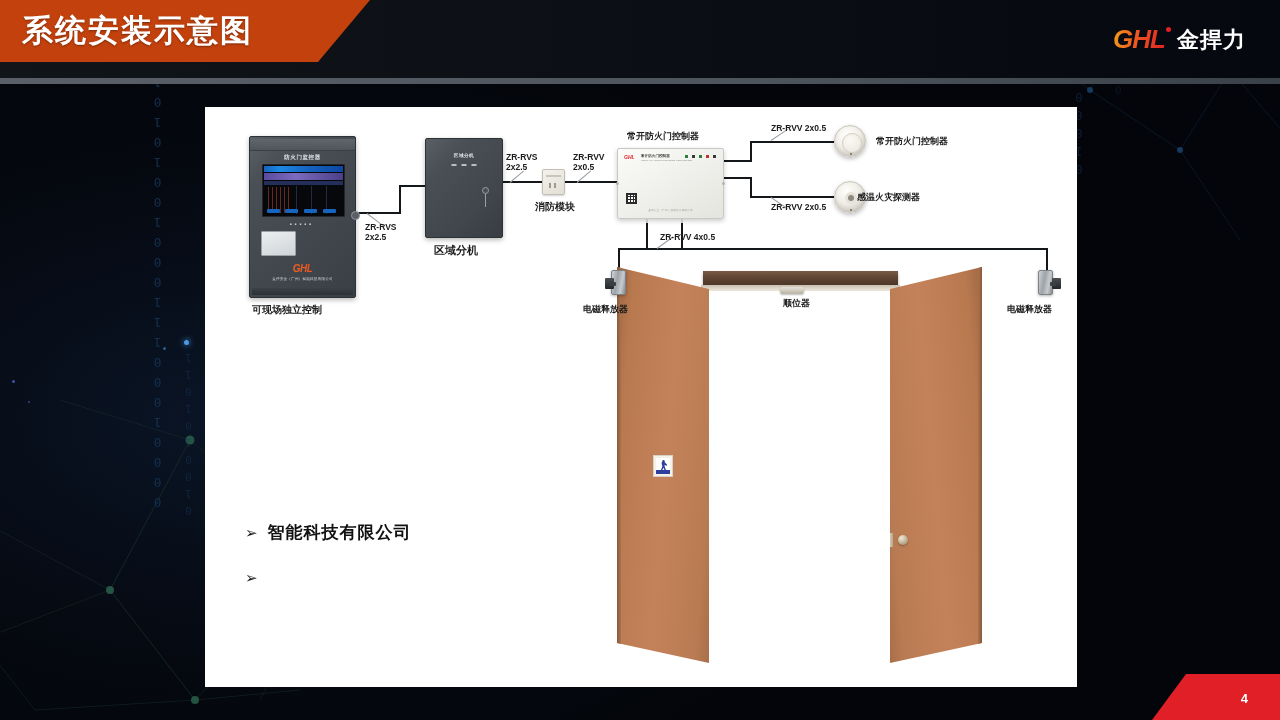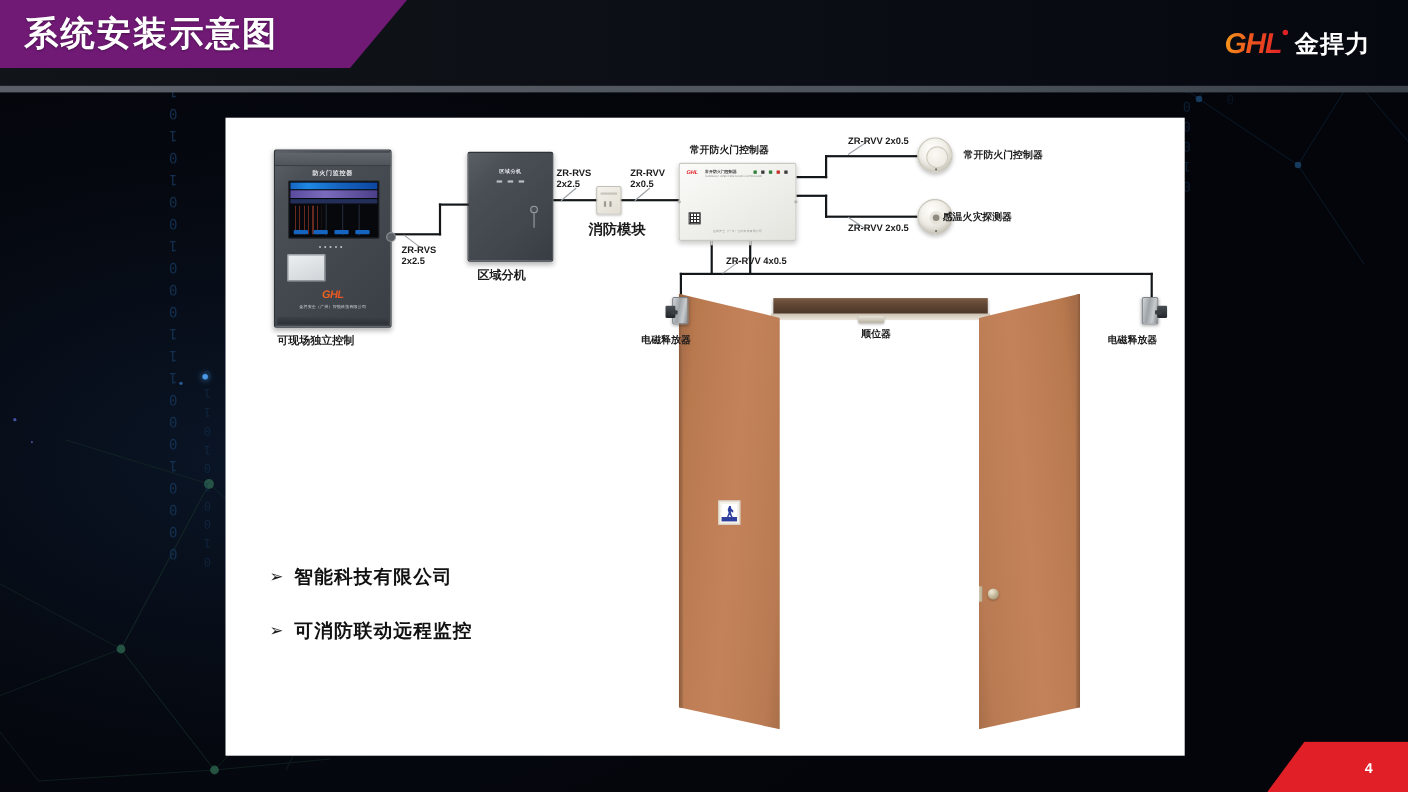--- a/index.html
+++ b/index.html
@@ -29,21 +29,21 @@
   .bc4 { left:1112px; top:-6px; opacity:.32; font-size:11px; letter-spacing:4px;}
   .spark { position:absolute; border-radius:50%; background:#3f8fe0; }
 
   
   #top-dark { position:absolute; left:0; top:0; width:1280px; height:78px;
      background:linear-gradient(90deg,#111418 0%, #0c1016 45%, #05080e 100%); }
   #top-rule { position:absolute; left:0; top:78px; width:1280px; height:6px;
      background:linear-gradient(90deg,#5b6068 0%, #4e545c 60%, #3b4149 100%); }
   #title-banner {
     position:absolute; left:0; top:0; width:370px; height:62px;
-    background:#701a75;
+    background:#c2410c;
     clip-path:polygon(0 0, 370px 0, 318px 62px, 0 62px);
     display:flex; align-items:center;
   }
   #title-banner .ttl {
     color:#fff; font-size:31px; font-weight:bold; letter-spacing:2px;
     padding-left:22px; text-shadow:0 1px 2px rgba(0,0,0,.35);
   }
   #brand-logo { position:absolute; right:34px; top:24px; display:flex; align-items:center; gap:4px; }
   .logo-ghl {
     font-size:26px; font-weight:bold; font-style:italic; letter-spacing:-1px;
@@ -376,21 +376,21 @@
       <div class="lock"></div>
       <div class="lockstem"></div>
     </div>
     <div class="lbl" style="left:229px;top:136px;font-size:11px;">区域分机</div>
 
     <div id="fmodule">
       <div class="fm-t"></div>
       <div class="fm-b"></div>
       <div class="fm-b2"></div>
     </div>
-    <div class="lbl" style="left:330px;top:93px;font-size:13px;">消防模块</div>
+    <div class="lbl" style="left:330px;top:93px;font-size:10px;">消防模块</div>
 
     <div class="lbl" style="left:422px;top:23px;font-size:9px;">常开防火门控制器</div>
     <div id="ctrl">
       <div class="c-logo">GHL</div>
       <div class="c-name">常开防火门控制器</div>
       <div class="c-sub">NORMALLY OPEN FIRE DOOR CONTROLLER</div>
       <div class="c-leds">
         <i style="background:#2f7d3a;"></i>
         <i style="background:#3a3a3a;"></i>
         <i style="background:#2f7d3a;"></i>
@@ -451,19 +451,18 @@
     <div class="lbl" style="left:802px;top:196px;font-size:9px;">电磁释放器</div>
   </div>
 
   <div id="bullets">
     <div class="bullet">
       <span class="arrow">➢</span>
       <span class="btxt">智能科技有限公司</span>
     </div>
     <div class="bullet">
       <span class="arrow">➢</span>
-      <span class="btxt">可消防联动远程监控</span>
     </div>
   </div>
 </div>
 
 <div id="page-corner"></div>
 <div id="page-num">4</div>
 
 </body></html>

